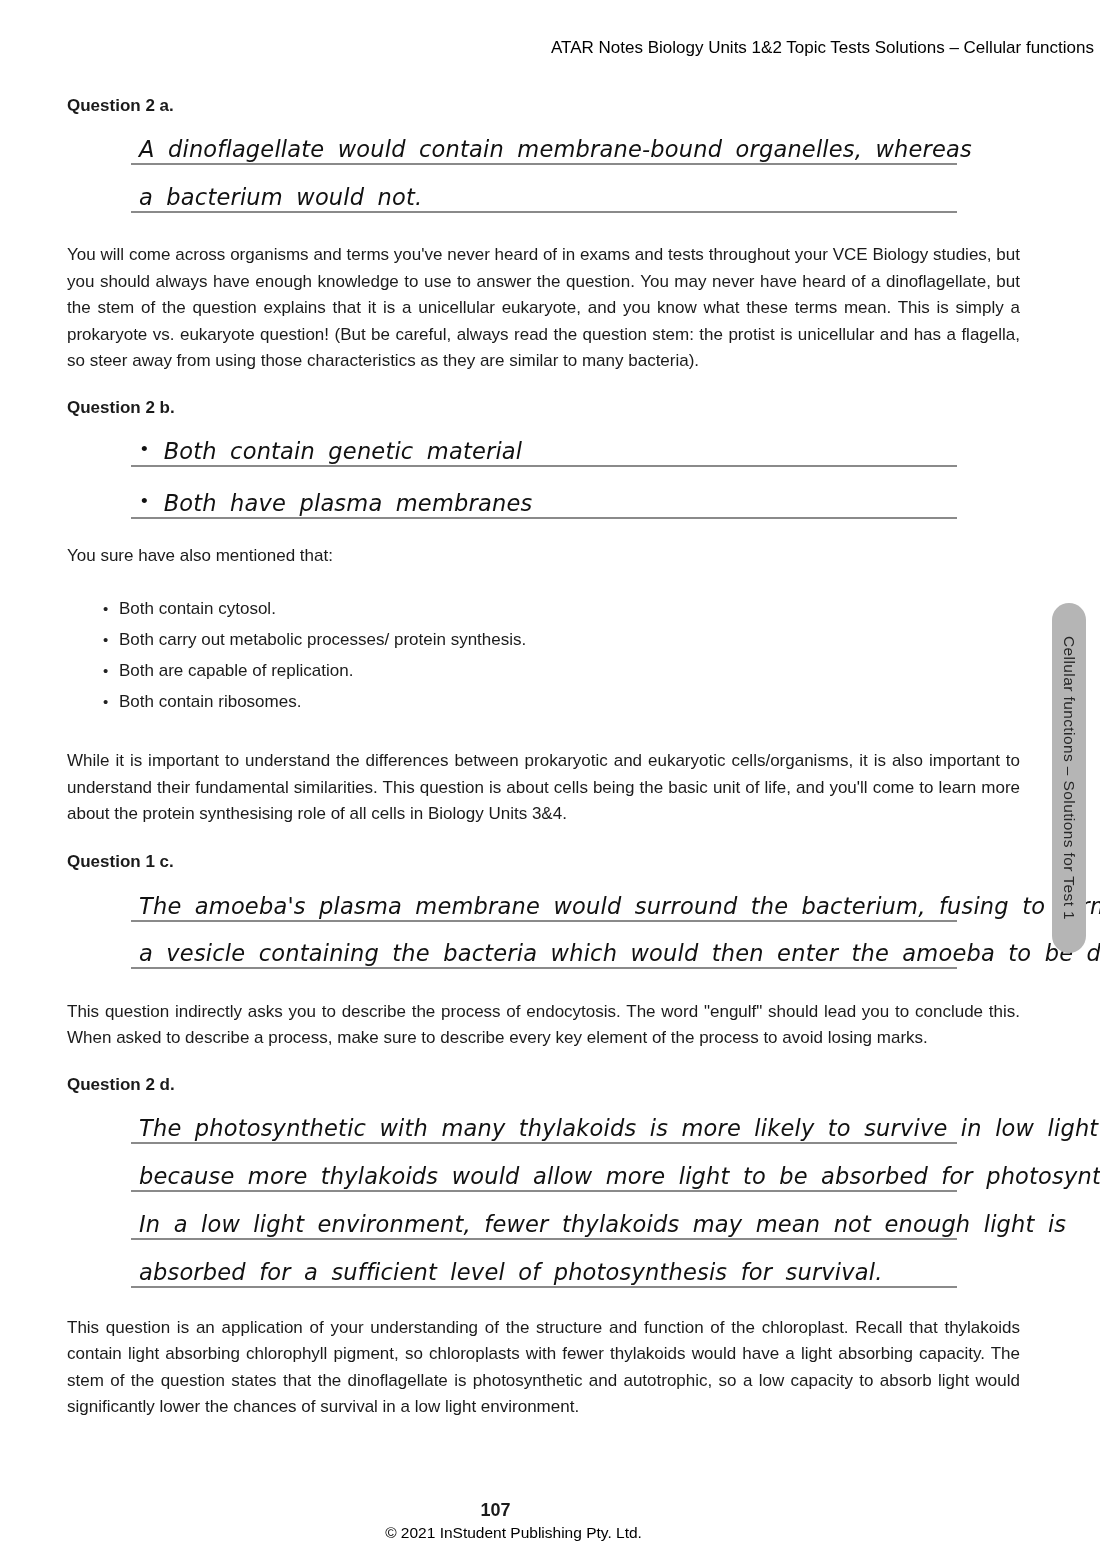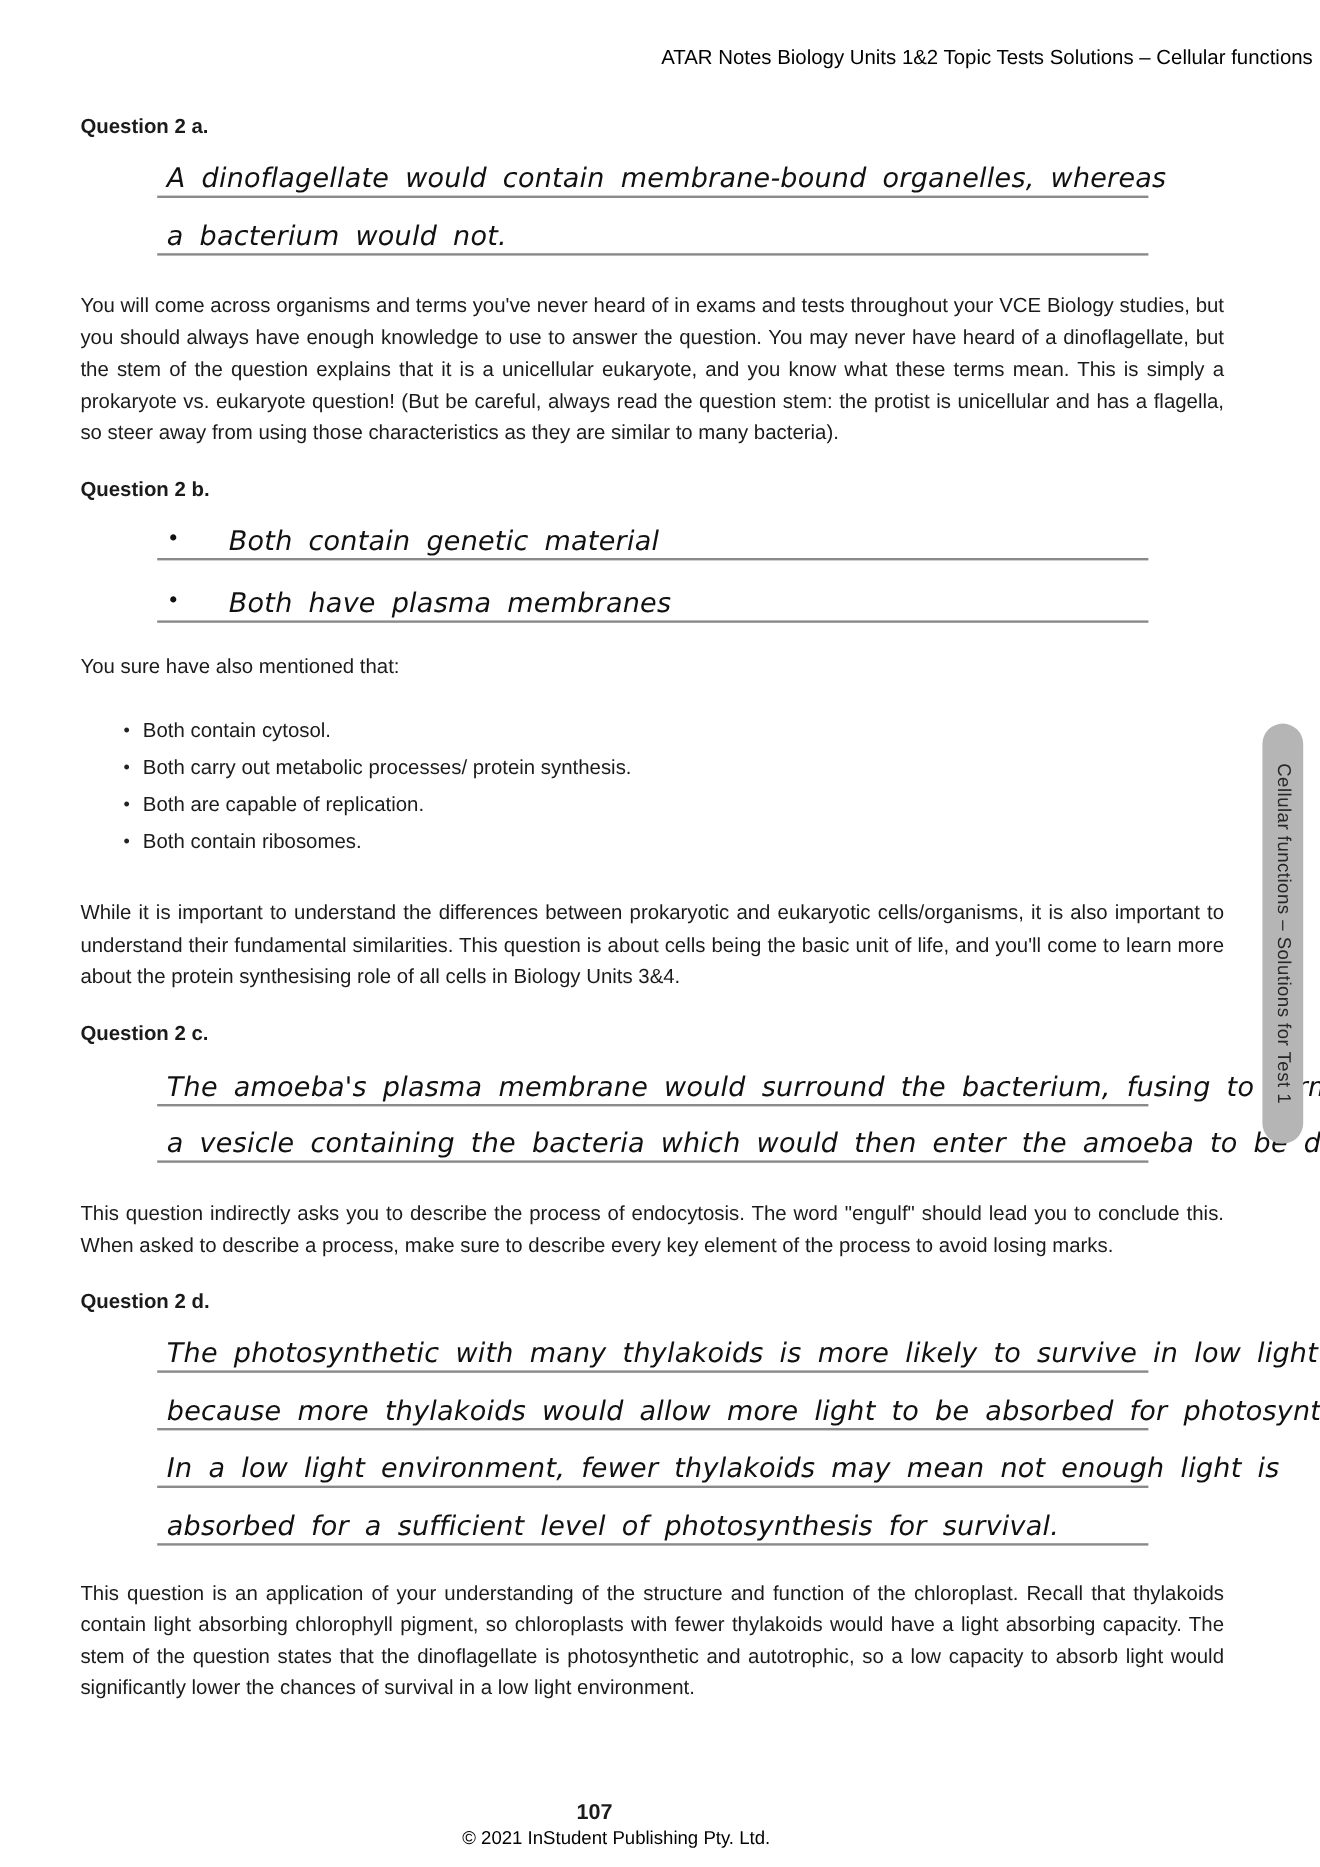--- a/index.html
+++ b/index.html
@@ -47,21 +47,21 @@
   }
   .hand {
     font-family: "DejaVu Sans", sans-serif;
     font-style: italic;
     font-size: 22.5px;
     letter-spacing: 0.2px;
     word-spacing: 6px;
     color: #111;
     padding-left: 8px;
   }
-  .ansline.bullet .hand { padding-left: 0; margin-left: 27px; }
+  .ansline.bullet .hand { padding-left: 0; }
   .ansline.bullet::before {
     content: "\2022";
     font-size: 19px;
     color: #111;
     margin: 0 16px 4px 10px;
   }
   .commentary {
     font-size: 17px;
     line-height: 26.5px;
     text-align: justify;
@@ -180,21 +180,21 @@
       <ul class="plain-list">
         <li>Both contain cytosol.</li>
         <li>Both carry out metabolic processes/ protein synthesis.</li>
         <li>Both are capable of replication.</li>
         <li>Both contain ribosomes.</li>
       </ul>
       <p class="commentary">While it is important to understand the differences between prokaryotic and eukaryotic cells/organisms, it is also important to understand their fundamental similarities.  This question is about cells being the basic unit of life, and you'll come to learn more about the protein synthesising role of all cells in Biology Units 3&amp;4.</p>
     </section>
 
     <section class="sec-c">
-      <h3 class="qheading">Question 2 c.</h3>
+      <h3 class="qheading">Question 1 c.</h3>
       <div class="answer-block">
         <div class="ansline">
           <span class="hand">The amoeba's plasma membrane would surround the bacterium, fusing to form</span>
         </div>
         <div class="ansline">
           <span class="hand">a vesicle containing the bacteria which would then enter the amoeba to be digested.</span>
         </div>
       </div>
       <p class="commentary">This question indirectly asks you to describe the process of endocytosis.  The word "engulf" should lead you to conclude this.  When asked to describe a process, make sure to describe every key element of the process to avoid losing marks.</p>
     </section>

